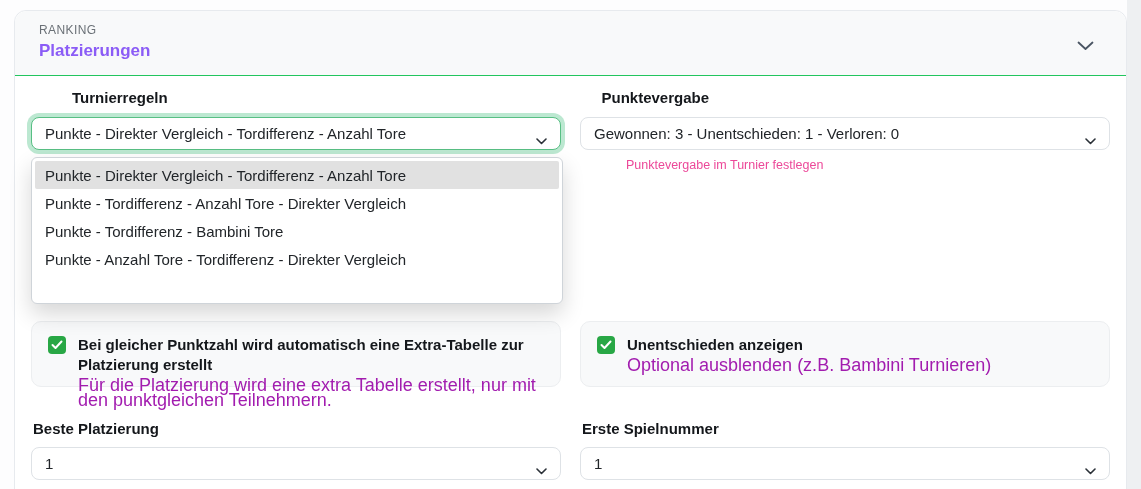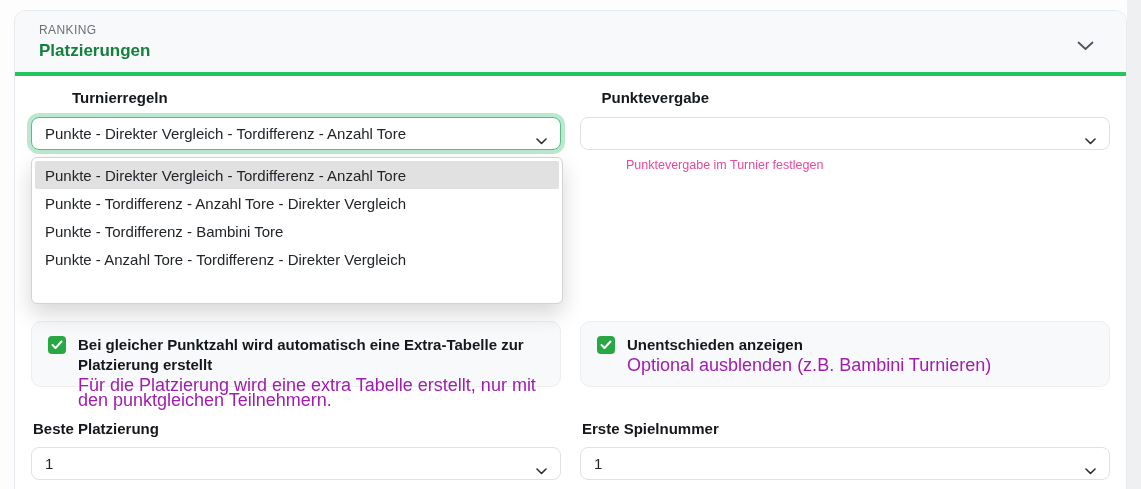--- a/index.html
+++ b/index.html
@@ -17,29 +17,29 @@
   }
   .card {
     position:absolute; left:14px; top:10px; width:1113px; height:520px;
     background:#ffffff;
     border:1px solid #e7eaee;
     border-radius:12px;
   }
   .card-header {
     position:absolute; left:0; top:0; right:0; height:65px;
     background:#f8f9fa;
-    border-bottom:4px solid #22c55e;
+    border-bottom:1px solid #22c55e;
     border-radius:12px 12px 0 0;
     padding:12px 24px 0 24px;
   }
   .eyebrow {
     font-size:12px; color:#6a7076; letter-spacing:.4px; margin-bottom:4px;
   }
   .panel-title {
-    font-size:17px; font-weight:700; color:#15803d;
+    font-size:17px; font-weight:700; color:#8b5cf6;
   }
   .panel-chevron {
     position:absolute; right:32px; top:26px; cursor:pointer;
   }
   .row {
     position:absolute; left:16px; right:16px;
     display:grid; grid-template-columns:1fr 1fr; column-gap:19px;
   }
   .row-labels1  { top:78px;margin-left:39px; }
   .row-selects1 { top:106px; }
@@ -134,20 +134,21 @@
   <div class="row row-selects1">
     <div class="select focused">
       <span>Punkte - Direkter Vergleich - Tordifferenz - Anzahl Tore</span>
       <span class="chev">
         <svg width="11" height="7" viewBox="0 0 11 7">
             <path d="M1 1l4.5 4.5L10 1" fill="none" stroke="#2b3138" stroke-width="1.6" stroke-linecap="round" stroke-linejoin="round"></path>
           </svg>
       </span>
     </div>
     <div class="select">
+      <span>Gewonnen: 3 - Unentschieden: 1 - Verloren: 0</span>
       <span class="chev">
         <svg width="11" height="7" viewBox="0 0 11 7">
             <path d="M1 1l4.5 4.5L10 1" fill="none" stroke="#2b3138" stroke-width="1.6" stroke-linecap="round" stroke-linejoin="round"></path>
           </svg>
       </span>
     </div>
   </div>
 
   <div class="row row-help1">
     <div></div>

